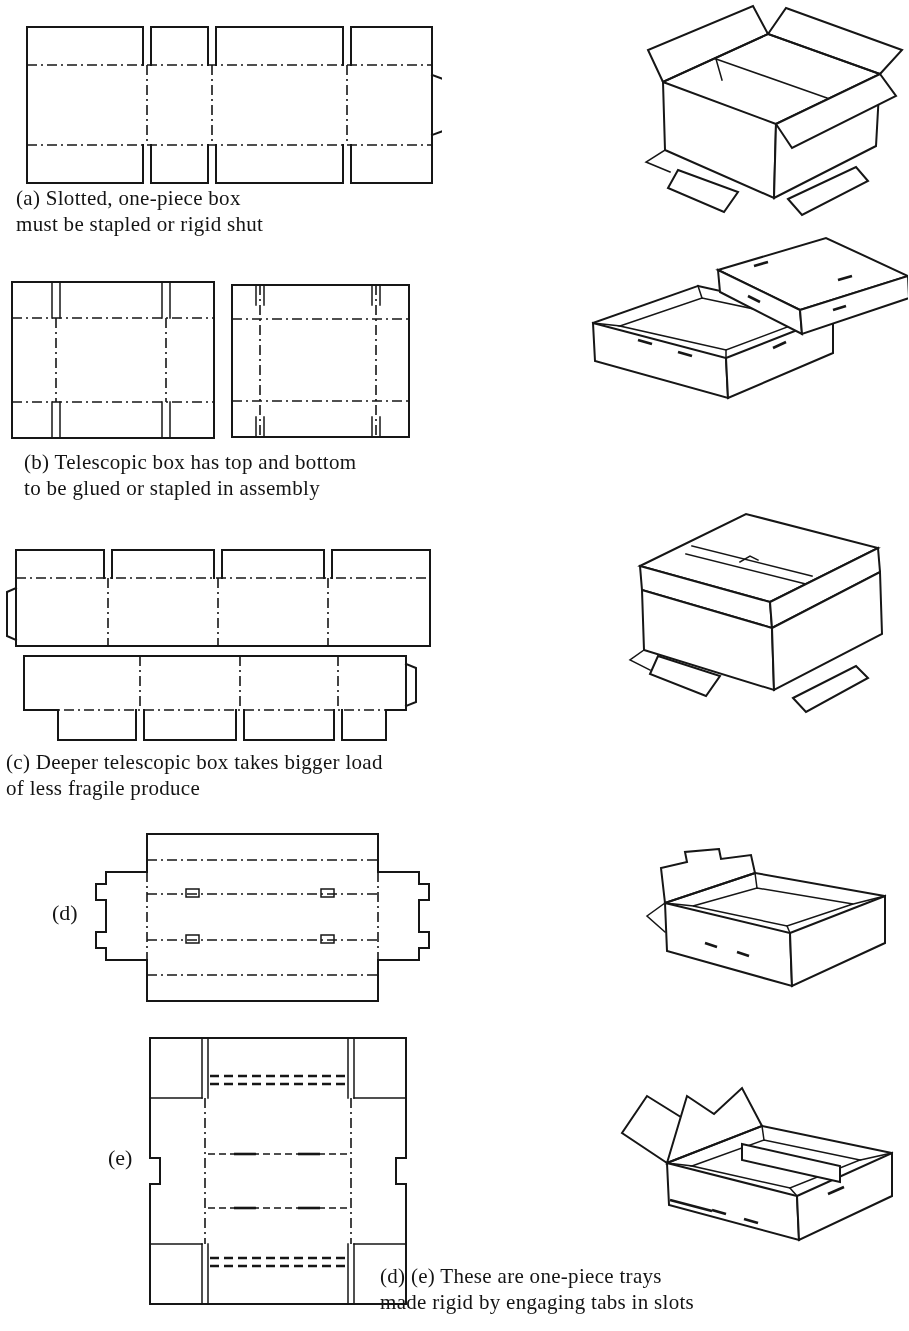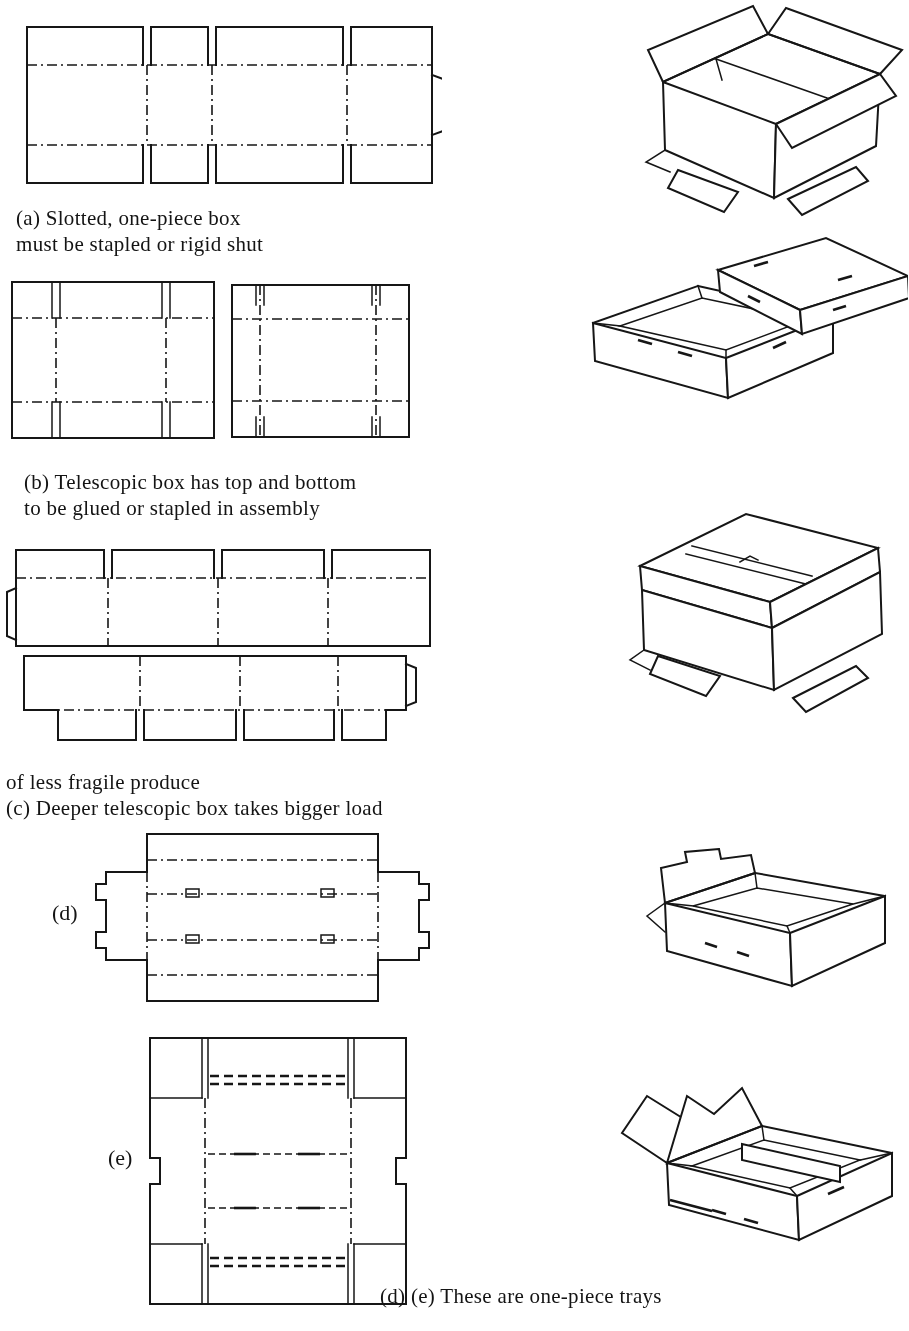--- a/index.html
+++ b/index.html
@@ -1,21 +1,21 @@
 <!DOCTYPE html>
 <html><head>
 <meta charset="utf-8">
 <style>
   html,body{margin:0;padding:0;background:#ffffff;}
   .page{
     position:relative;width:909px;height:1331px;background:#ffffff;
     font-family:"Liberation Serif", serif;color:#141414;overflow:hidden;
   }
   .fig{position:absolute;}
-  .caption{position:absolute;font-size:21px;line-height:1.22;letter-spacing:.3px;color:#141414;margin-top:20px;}
+  .caption{position:absolute;font-size:21px;line-height:1.22;letter-spacing:.3px;color:#141414;}
   .caption span{display:block;white-space:nowrap;}
   .panel-label{position:absolute;font-size:22px;color:#141414;}
   
   .ln{stroke:#161616;stroke-width:2;fill:none;stroke-linecap:square;stroke-linejoin:miter;}
   .lnt{stroke:#161616;stroke-width:1.5;fill:none;stroke-linecap:square;}
   .fold{stroke:#161616;stroke-width:1.6;fill:none;stroke-dasharray:10 4 2 4;}
   .dash{stroke:#161616;stroke-width:1.7;fill:none;stroke-dasharray:7 4;}
   .bdash{stroke:#161616;stroke-width:2.6;fill:none;stroke-dasharray:9 5;}
   .mark{stroke:#161616;stroke-width:2.6;fill:none;}
   .wfill{fill:#ffffff;stroke:#161616;stroke-width:2;stroke-linejoin:miter;}
@@ -196,22 +196,22 @@
       <path class="wfill" d="M14,92 L144,130 L146,192 L16,152 Z"></path>
       <path class="wfill" d="M144,130 L252,74 L254,136 L146,192 Z"></path>
 
       <path class="wfill" d="M30,158 L92,178 L78,198 L22,176 Z"></path>
       <path class="wfill" d="M165,200 L228,168 L240,180 L178,214 Z"></path>
       <path class="lnt" d="M16,152 L2,162 L22,172"></path>
     </svg>
   </div>
 
   <div class="caption" style="left:6px;top:750px;">
+    <span>(c) Deeper telescopic box takes bigger load</span>
     <span>of less fragile produce</span>
-    <span>(c) Deeper telescopic box takes bigger load</span>
   </div>
 
   <div class="panel-label" style="left:52px;top:900px;">(d)</div>
 
   <div class="fig" style="left:90px;top:830px;">
     <svg width="345" height="175" viewBox="0 0 345 175">
 
       <path class="ln" d="M57,30 V4 H288 V30"></path>
       <path class="ln" d="M57,145 V171 H288 V145"></path>
 
@@ -320,15 +320,16 @@
 
       <line class="mark" x1="120" y1="132" x2="134" y2="136"></line>
       <line class="mark" x1="152" y1="141" x2="166" y2="145"></line>
       <line class="mark" x1="236" y1="116" x2="252" y2="109"></line>
       <line class="mark" x1="78" y1="122" x2="120" y2="133"></line>
     </svg>
   </div>
 
   <div class="caption" style="left:380px;top:1264px;">
     <span>(d) (e) These are one-piece trays</span>
+    <span>made rigid by engaging tabs in slots</span>
   </div>
 
 </div>
 
 </body></html>

